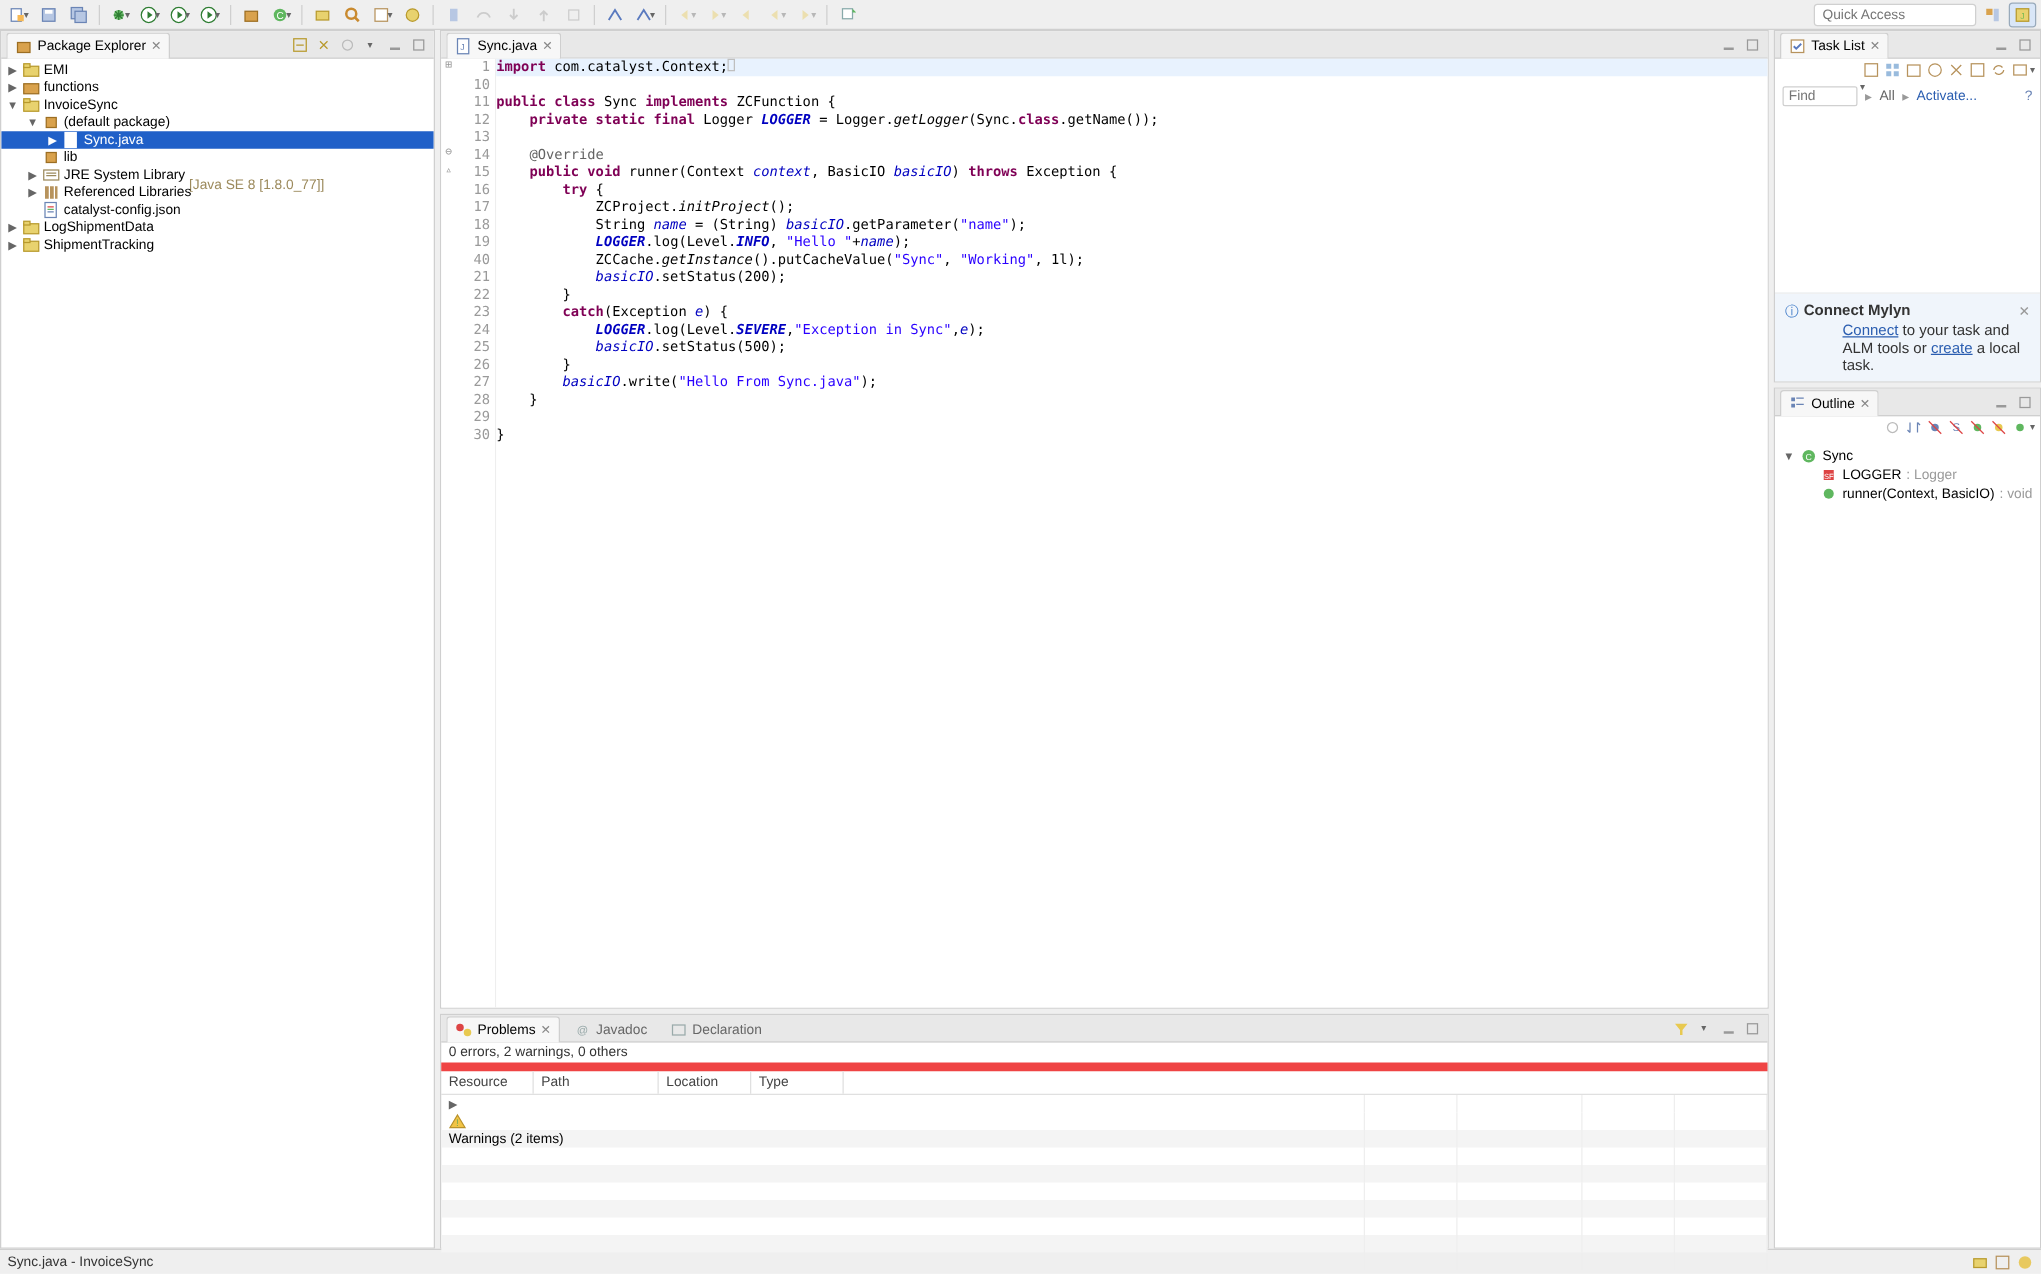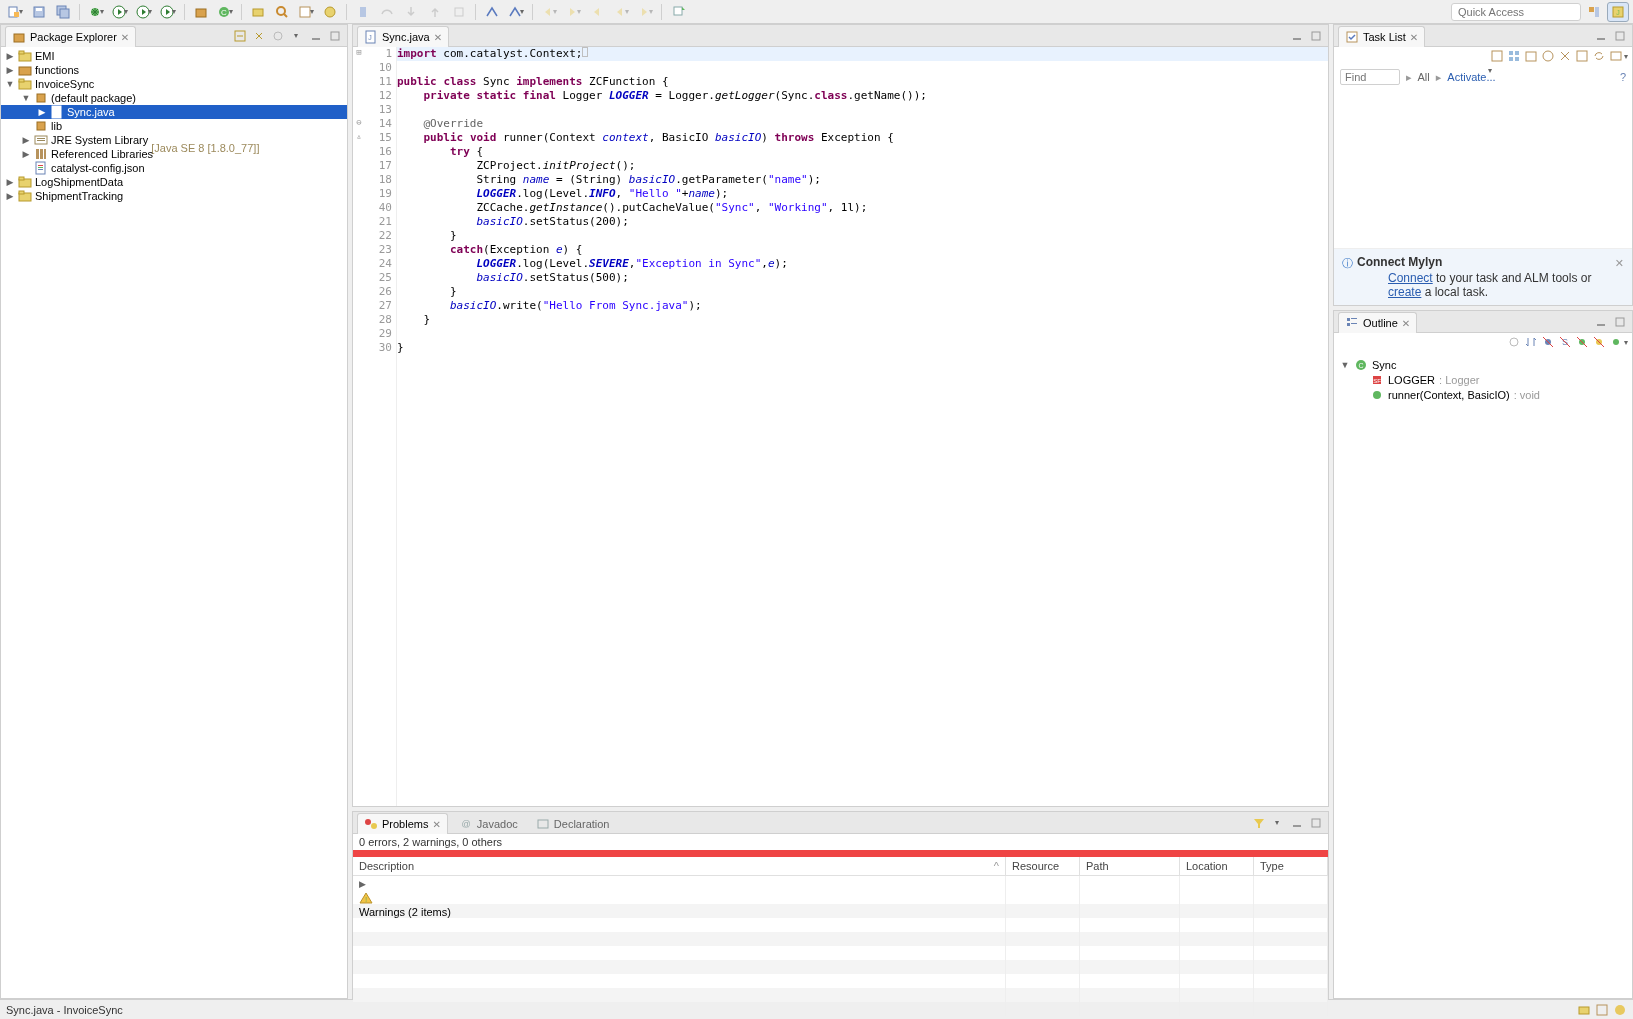--- a/index.html
+++ b/index.html
@@ -79,21 +79,21 @@
   .pc-res { width: 74px; }
   .pc-path { width: 100px; }
   .pc-loc { width: 74px; }
   .pc-type { width: 74px; }
   .prob-rows { flex:1; }
   .prob-row { display:flex; height:14px; align-items:center; }
   .prob-row.alt { background:#f4f4f4; }
   .prob-cell { padding:0 6px; border-right:1px solid #eee; height:14px; line-height:14px; }
 
   
-  .right { width: 300px; display: flex; flex-direction: column; gap: 4px; }
+  .right { width: 214px; display: flex; flex-direction: column; gap: 4px; }
   .tasklist { height: 282px; }
   .tl-tb { height: 20px; display: flex; justify-content: flex-end; gap: 3px; padding: 2px 4px; }
   .tl-find { display: flex; align-items: center; gap: 6px; padding: 2px 6px; color: #666; font-size: 11px; }
   .tl-find input { width: 60px; height: 16px; font-size: 11px; padding: 0 4px; border: 1px solid #d0d0d0; border-radius: 2px; color:#9a9a9a; }
   .tl-find .activate { color: #2a5db0; }
   .mylyn { border-top: 1px solid #eee; padding: 6px 8px; background: #f0f5fb; }
   .mylyn h4 { font-size: 12px; font-weight: bold; color: #333; margin-bottom: 2px; }
   .mylyn .hint { font-size: 12px; color: #333; line-height: 14px; margin-left: 46px; }
   .mylyn a { color: #2a5db0; text-decoration: underline; }
 
@@ -588,21 +588,20 @@
             </div>
           <div class="vbtn">
               <svg class="ico" viewBox="0 0 14 14">
                 <rect x="3" y="3" width="8" height="8" fill="none" stroke="#999"></rect>
               </svg>
             </div>
         </div>
       </div>
       <div class="prob-sum">0 errors, 2 warnings, 0 others</div>
       <div class="prob-hdr">
-        <div class="prob-col pc-desc"><span>Description</span> <span style="float:right;color:#999">^</span></div>
         <div class="prob-col pc-res">Resource</div>
         <div class="prob-col pc-path">Path</div>
         <div class="prob-col pc-loc">Location</div>
         <div class="prob-col pc-type">Type</div>
       </div>
       <div class="prob-rows" id="prob-rows">
           <div class="prob-row">
             <div class="prob-cell pc-desc" style="flex:1"><span class="twist">▶</span> <span><svg class="ico" viewBox="0 0 14 14">
                   <polygon points="7,2 13,12 1,12" fill="#f2c445" stroke="#b9922c"></polygon>
                   <text x="7" y="11" font-size="8" text-anchor="middle" fill="#7a5">!</text>

